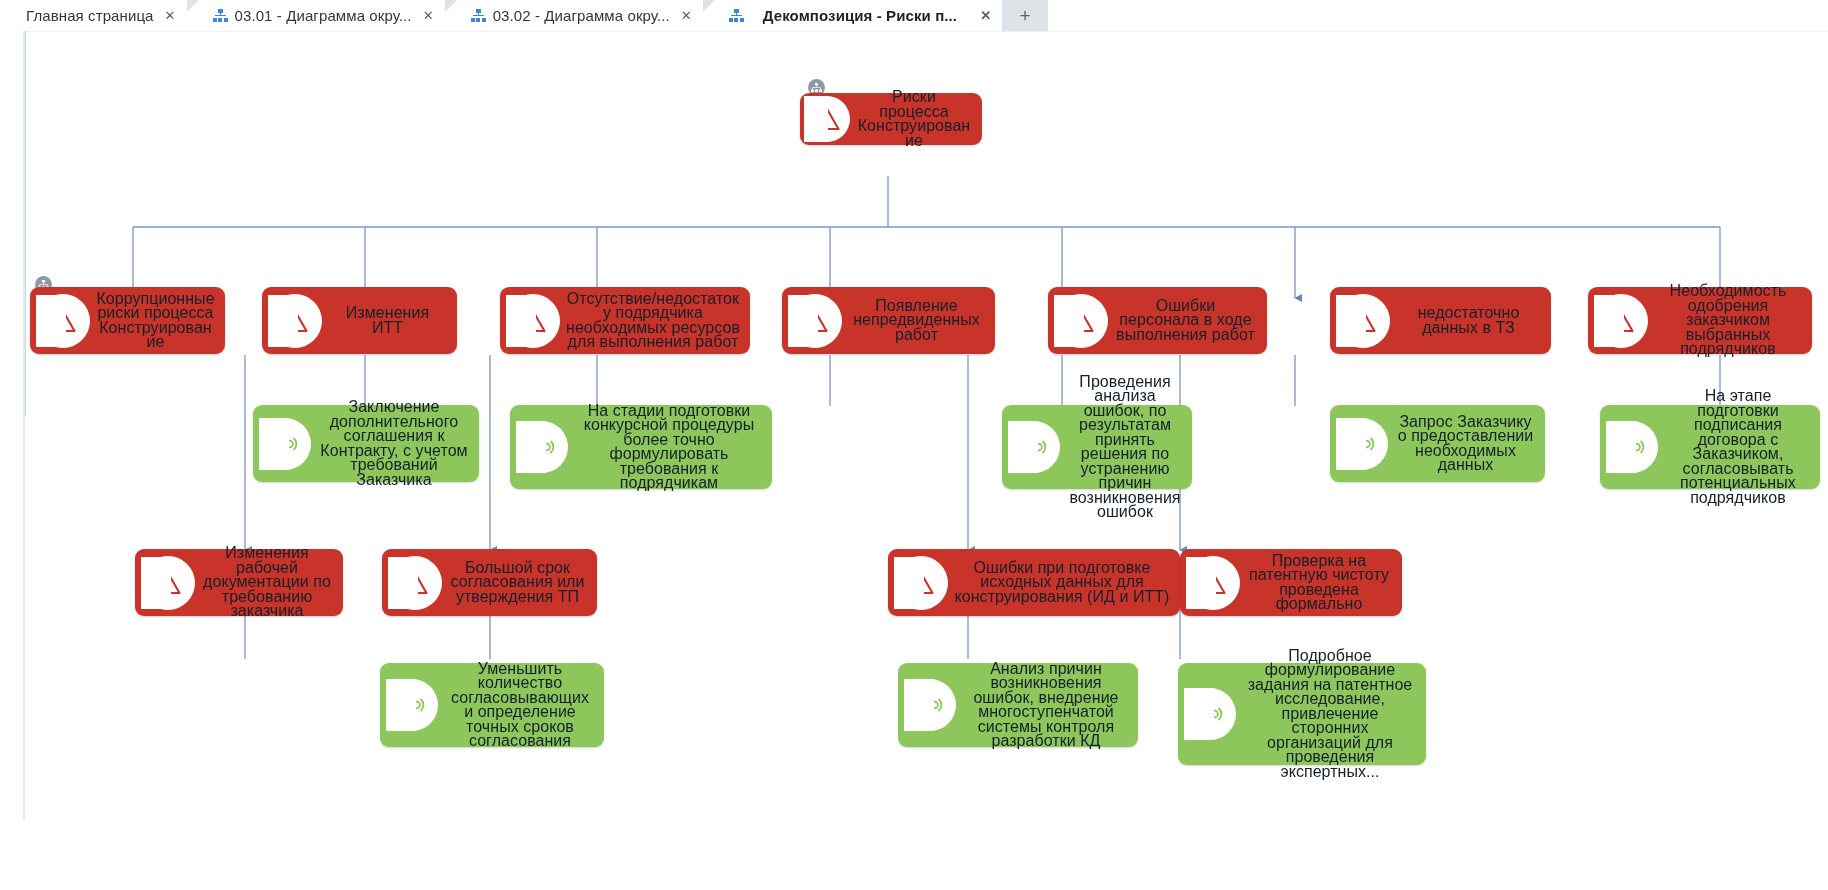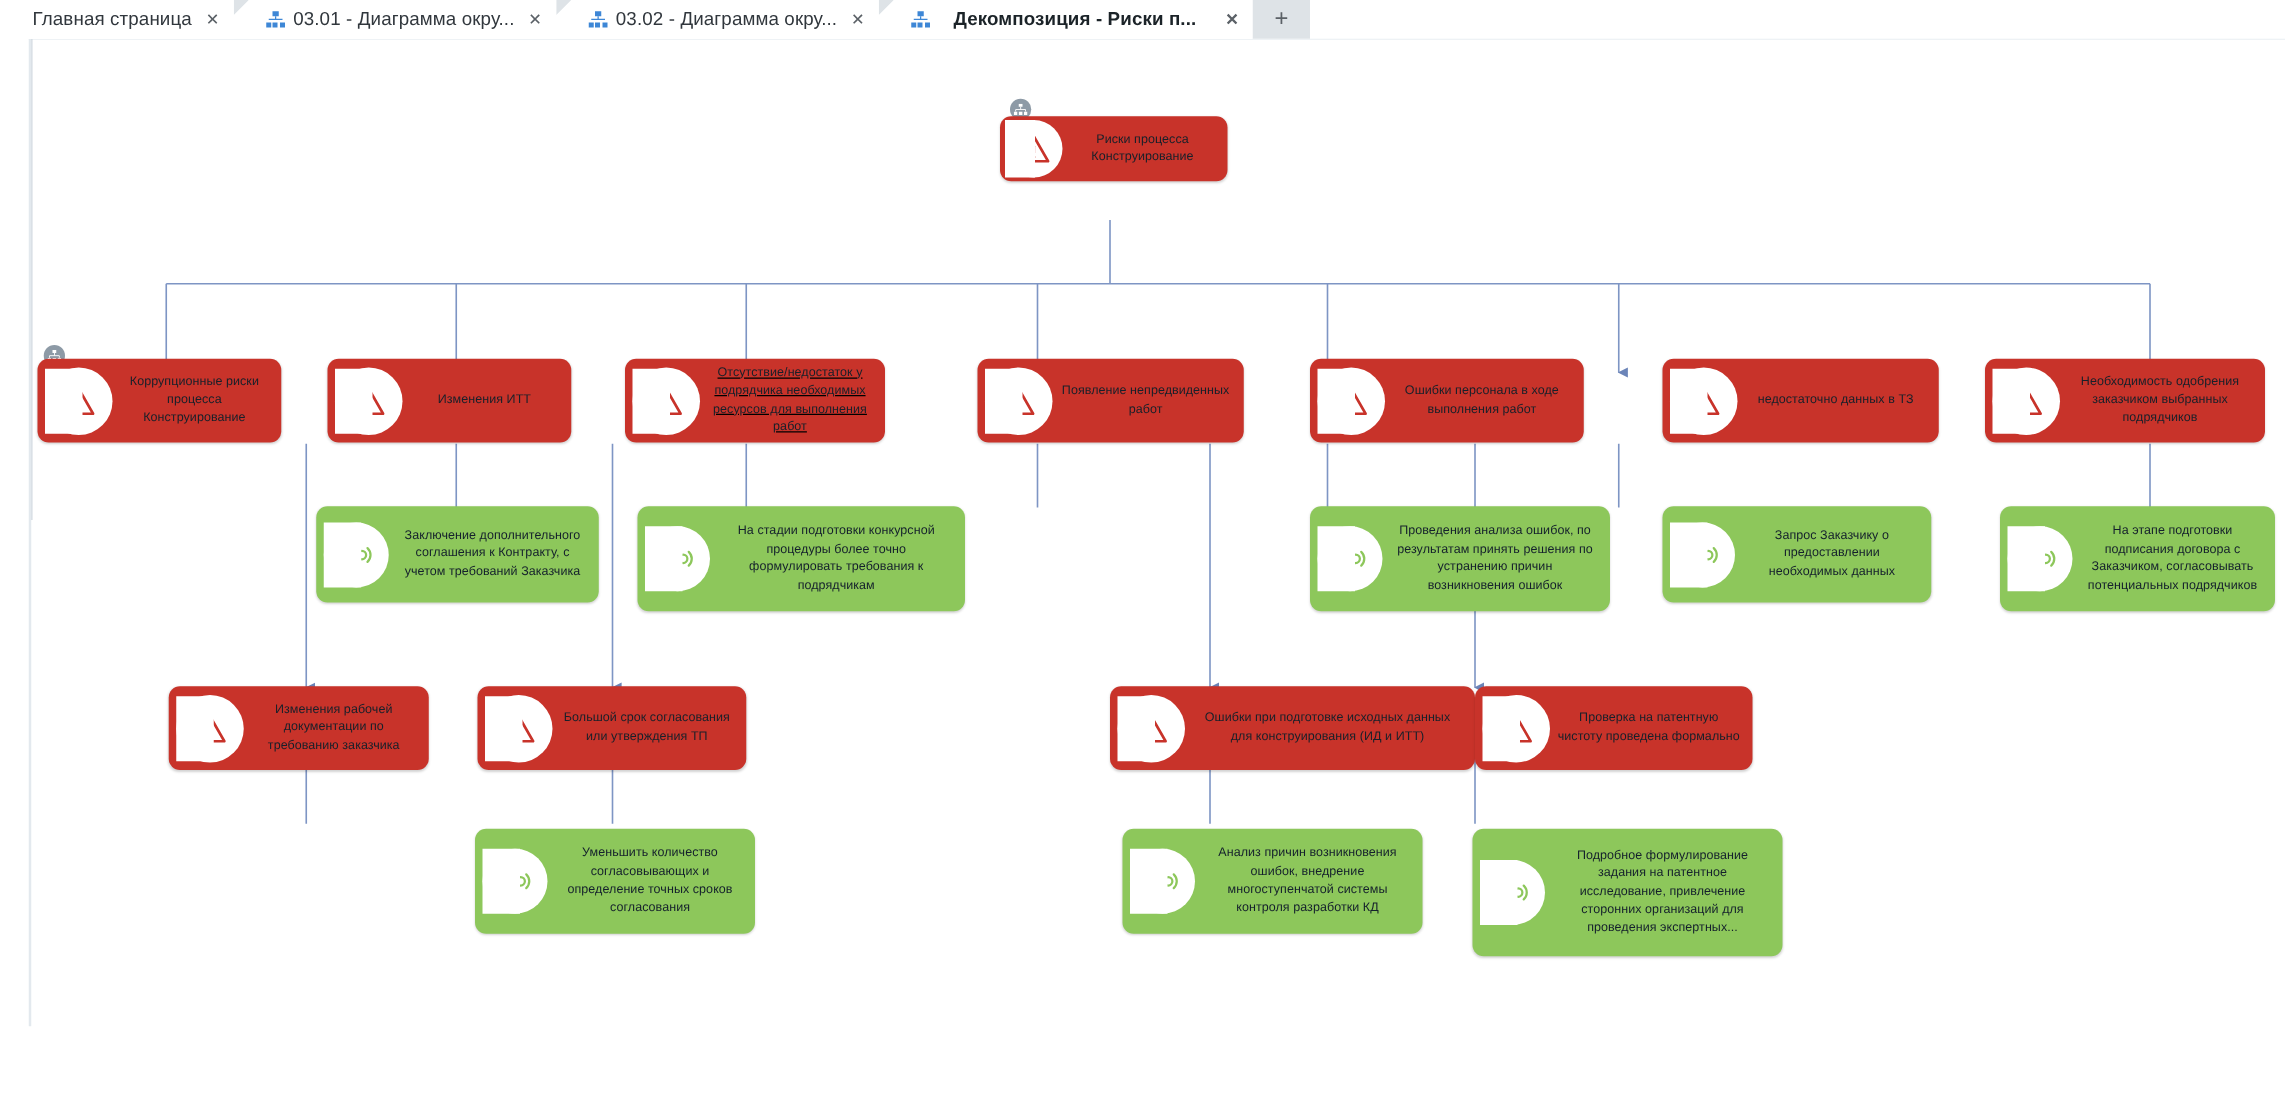--- a/index.html
+++ b/index.html
@@ -144,21 +144,21 @@
     height: 52px; width: 30px;
     background: #ffffff;
   }
 
   .node-text {
     position: relative;
     margin-left: 66px;
     margin-right: 10px;
     flex: 1 1 auto;
     text-align: center;
-    font-size: 10px;
+    font-size: 16px;
     line-height: 14.5px;
     color: #17202a;
     letter-spacing: 0.05px;
     word-break: break-word;
   }
   .node.meas .node-text { color: #14202c; }
 
   
   .warn-tri { width: 26px; height: 24px; display:block; }
   
@@ -332,21 +332,21 @@
       <svg class="warn-tri" viewBox="0 0 26 24">
         <path d="M13 2 L24.5 22 L1.5 22 Z" fill="none" stroke="#c8332a" stroke-width="2.1" stroke-linejoin="round"></path>
         <rect x="11.9" y="9" width="2.2" height="7" rx="1" fill="#c8332a"></rect>
         <circle cx="13" cy="18.6" r="1.3" fill="#c8332a"></circle>
       </svg>
     </div>
     <div class="node-badge-clip"></div>
     <div class="node-text">Изменения ИТТ</div>
   </div>
 
-  <div class="node risk" style="left:500px; top:256px; width:208px; height:67px;text-decoration:underline;">
+  <div class="node risk" style="left:500px; top:256px; width:250px; height:67px;">
     <div class="node-badge">
       <svg class="warn-tri" viewBox="0 0 26 24">
         <path d="M13 2 L24.5 22 L1.5 22 Z" fill="none" stroke="#c8332a" stroke-width="2.1" stroke-linejoin="round"></path>
         <rect x="11.9" y="9" width="2.2" height="7" rx="1" fill="#c8332a"></rect>
         <circle cx="13" cy="18.6" r="1.3" fill="#c8332a"></circle>
       </svg>
     </div>
     <div class="node-badge-clip"></div>
     <div class="node-text">Отсутствие/недостаток у подрядчика необходимых ресурсов для выполнения работ</div>
   </div>
@@ -419,21 +419,21 @@
         <circle cx="19.5" cy="12" r="3.4" fill="none" stroke="#8dc75b" stroke-width="1.8"></circle>
         <path d="M24 6.5 A7.5 7.5 0 0 1 24 17.5" fill="none" stroke="#8dc75b" stroke-width="1.8" stroke-linecap="round"></path>
         <rect x="6.5" y="15" width="3" height="6" fill="#8dc75b"></rect>
       </svg>
     </div>
     <div class="node-badge-clip"></div>
     <div class="node-text">На стадии подготовки конкурсной процедуры более точно формулировать  требования к подрядчикам</div>
   </div>
 
 
-  <div class="node meas" style="left:1048px; top:374px; width:240px; height:84px;">
+  <div class="node meas" style="left:1002px; top:374px; width:190px; height:84px;">
     <div class="node-badge">
       <svg class="mega" viewBox="0 0 30 24">
         <path d="M3 9 L3 15 L8 15 L17 21 L17 3 L8 9 Z" fill="#8dc75b"></path>
         <circle cx="19.5" cy="12" r="3.4" fill="none" stroke="#8dc75b" stroke-width="1.8"></circle>
         <path d="M24 6.5 A7.5 7.5 0 0 1 24 17.5" fill="none" stroke="#8dc75b" stroke-width="1.8" stroke-linecap="round"></path>
         <rect x="6.5" y="15" width="3" height="6" fill="#8dc75b"></rect>
       </svg>
     </div>
     <div class="node-badge-clip"></div>
     <div class="node-text">Проведения анализа ошибок, по результатам принять решения по устранению причин возникновения ошибок</div>

